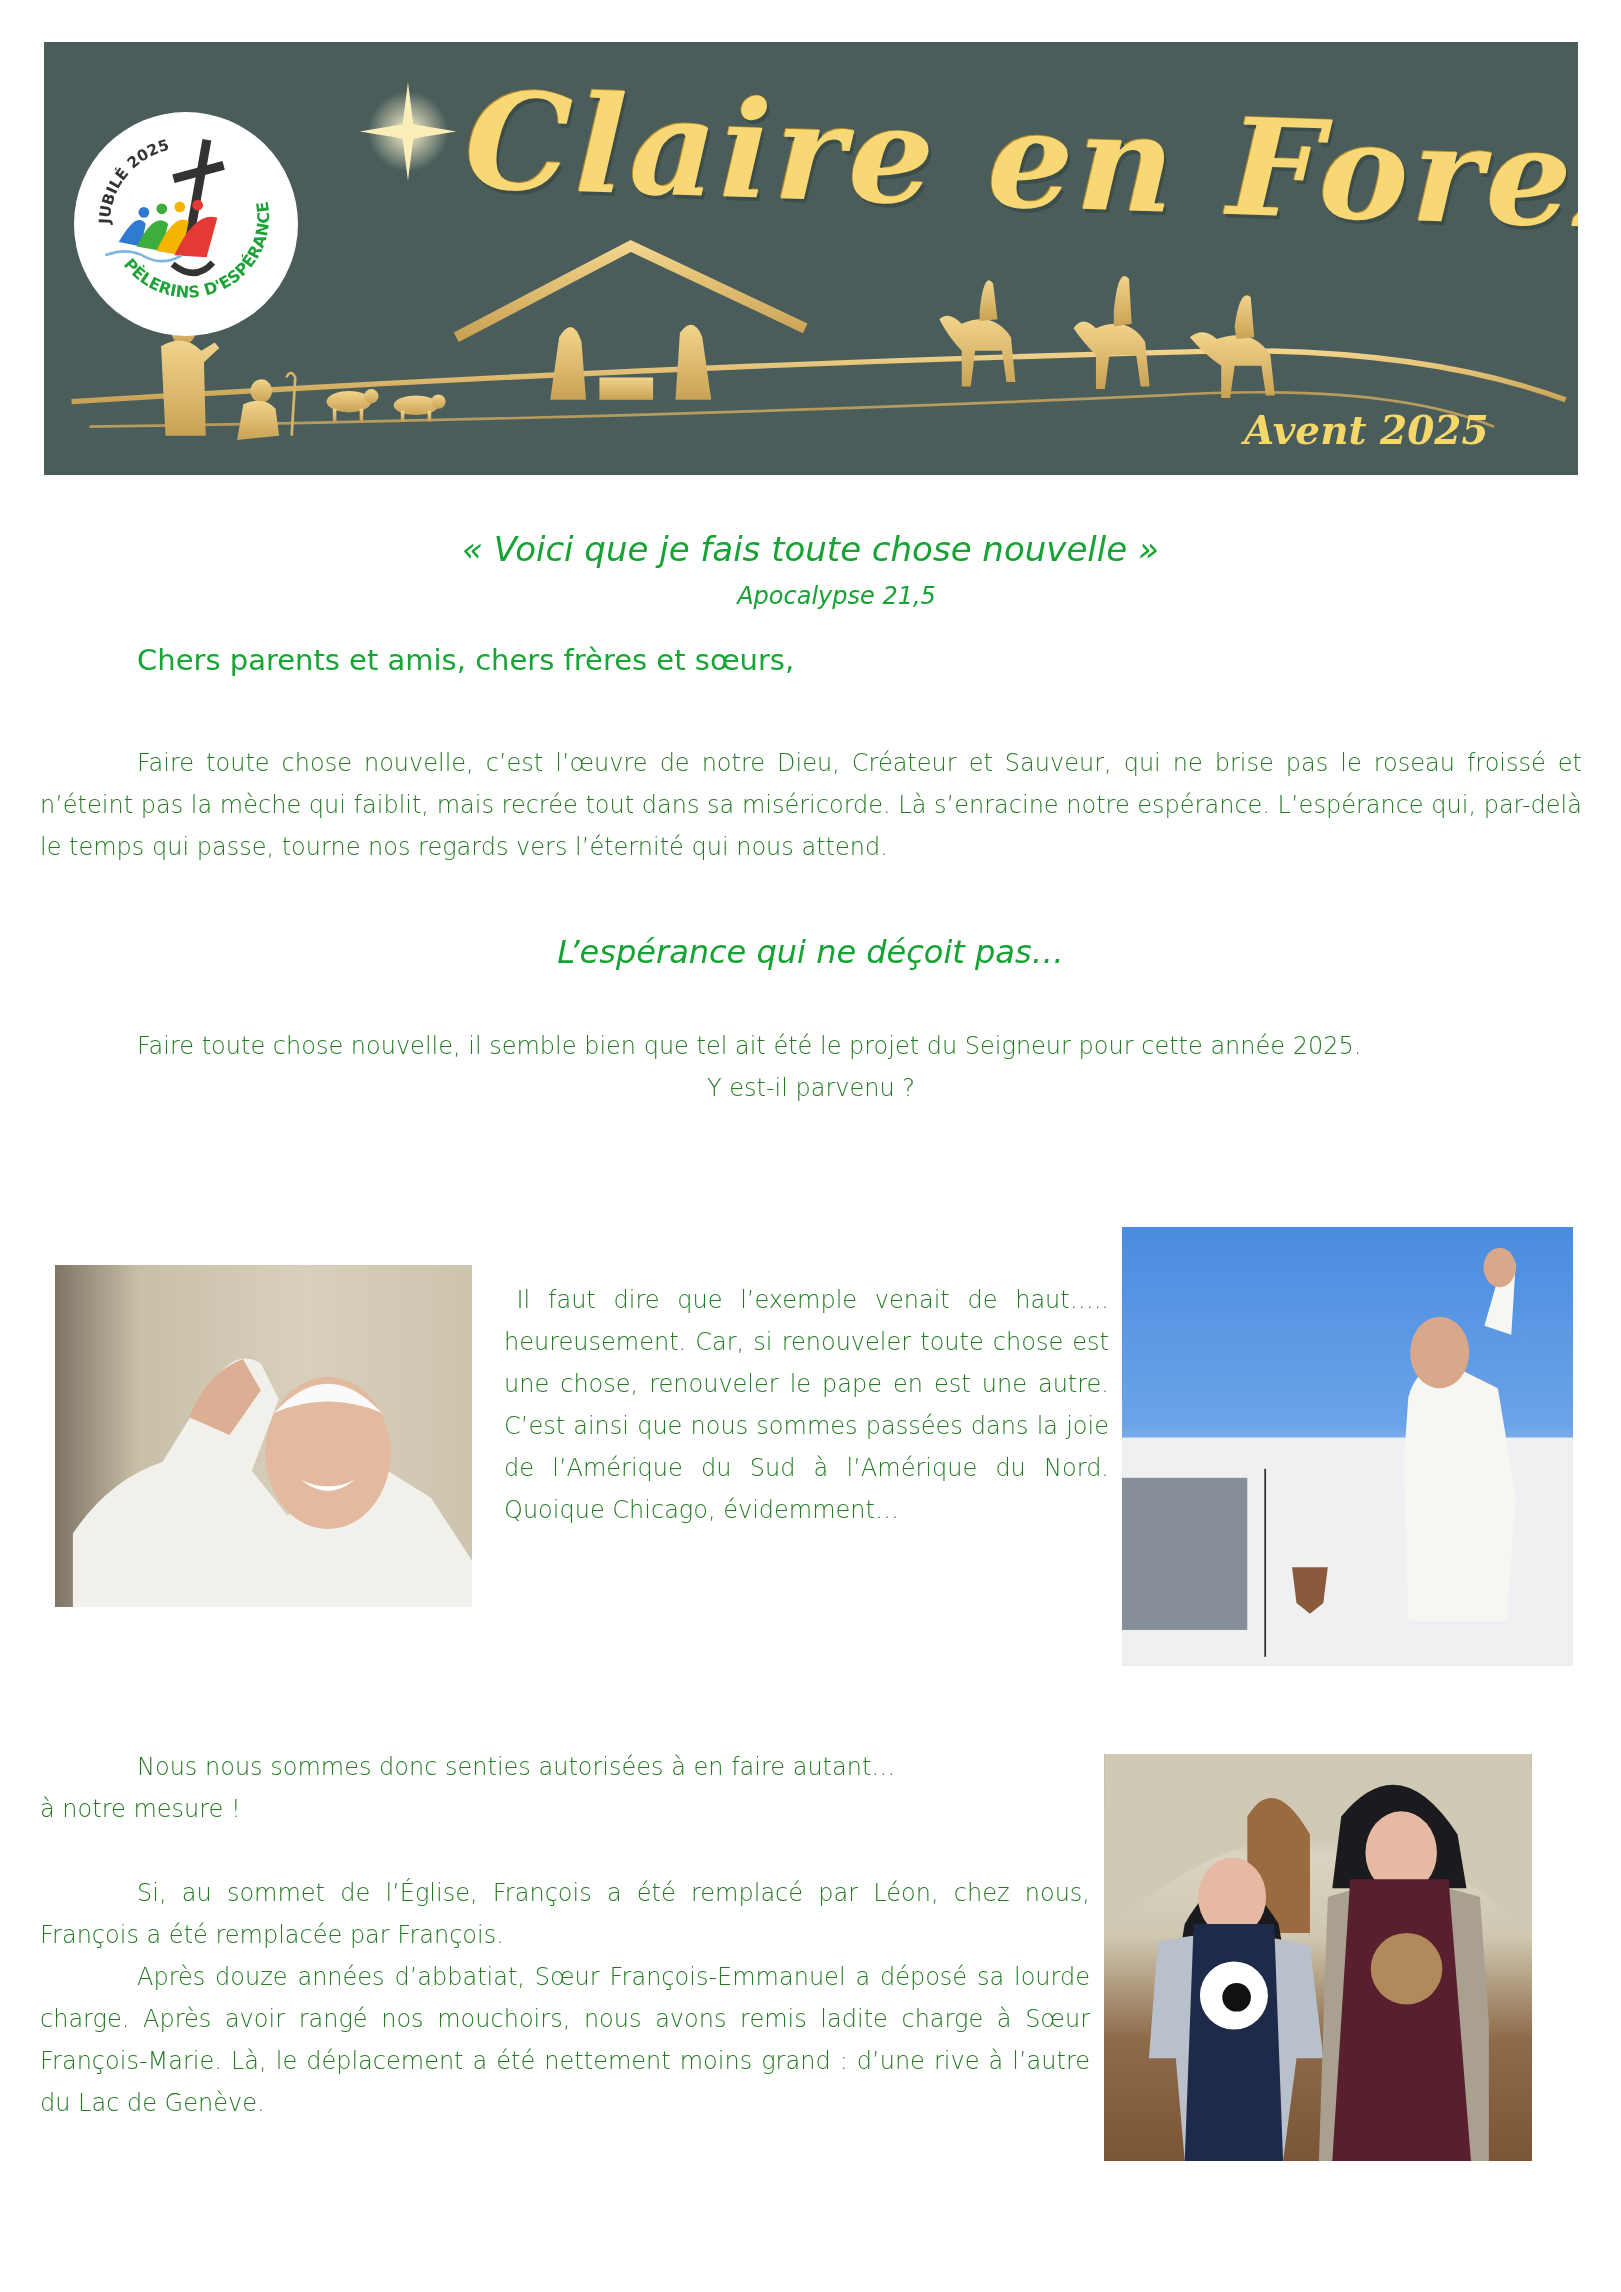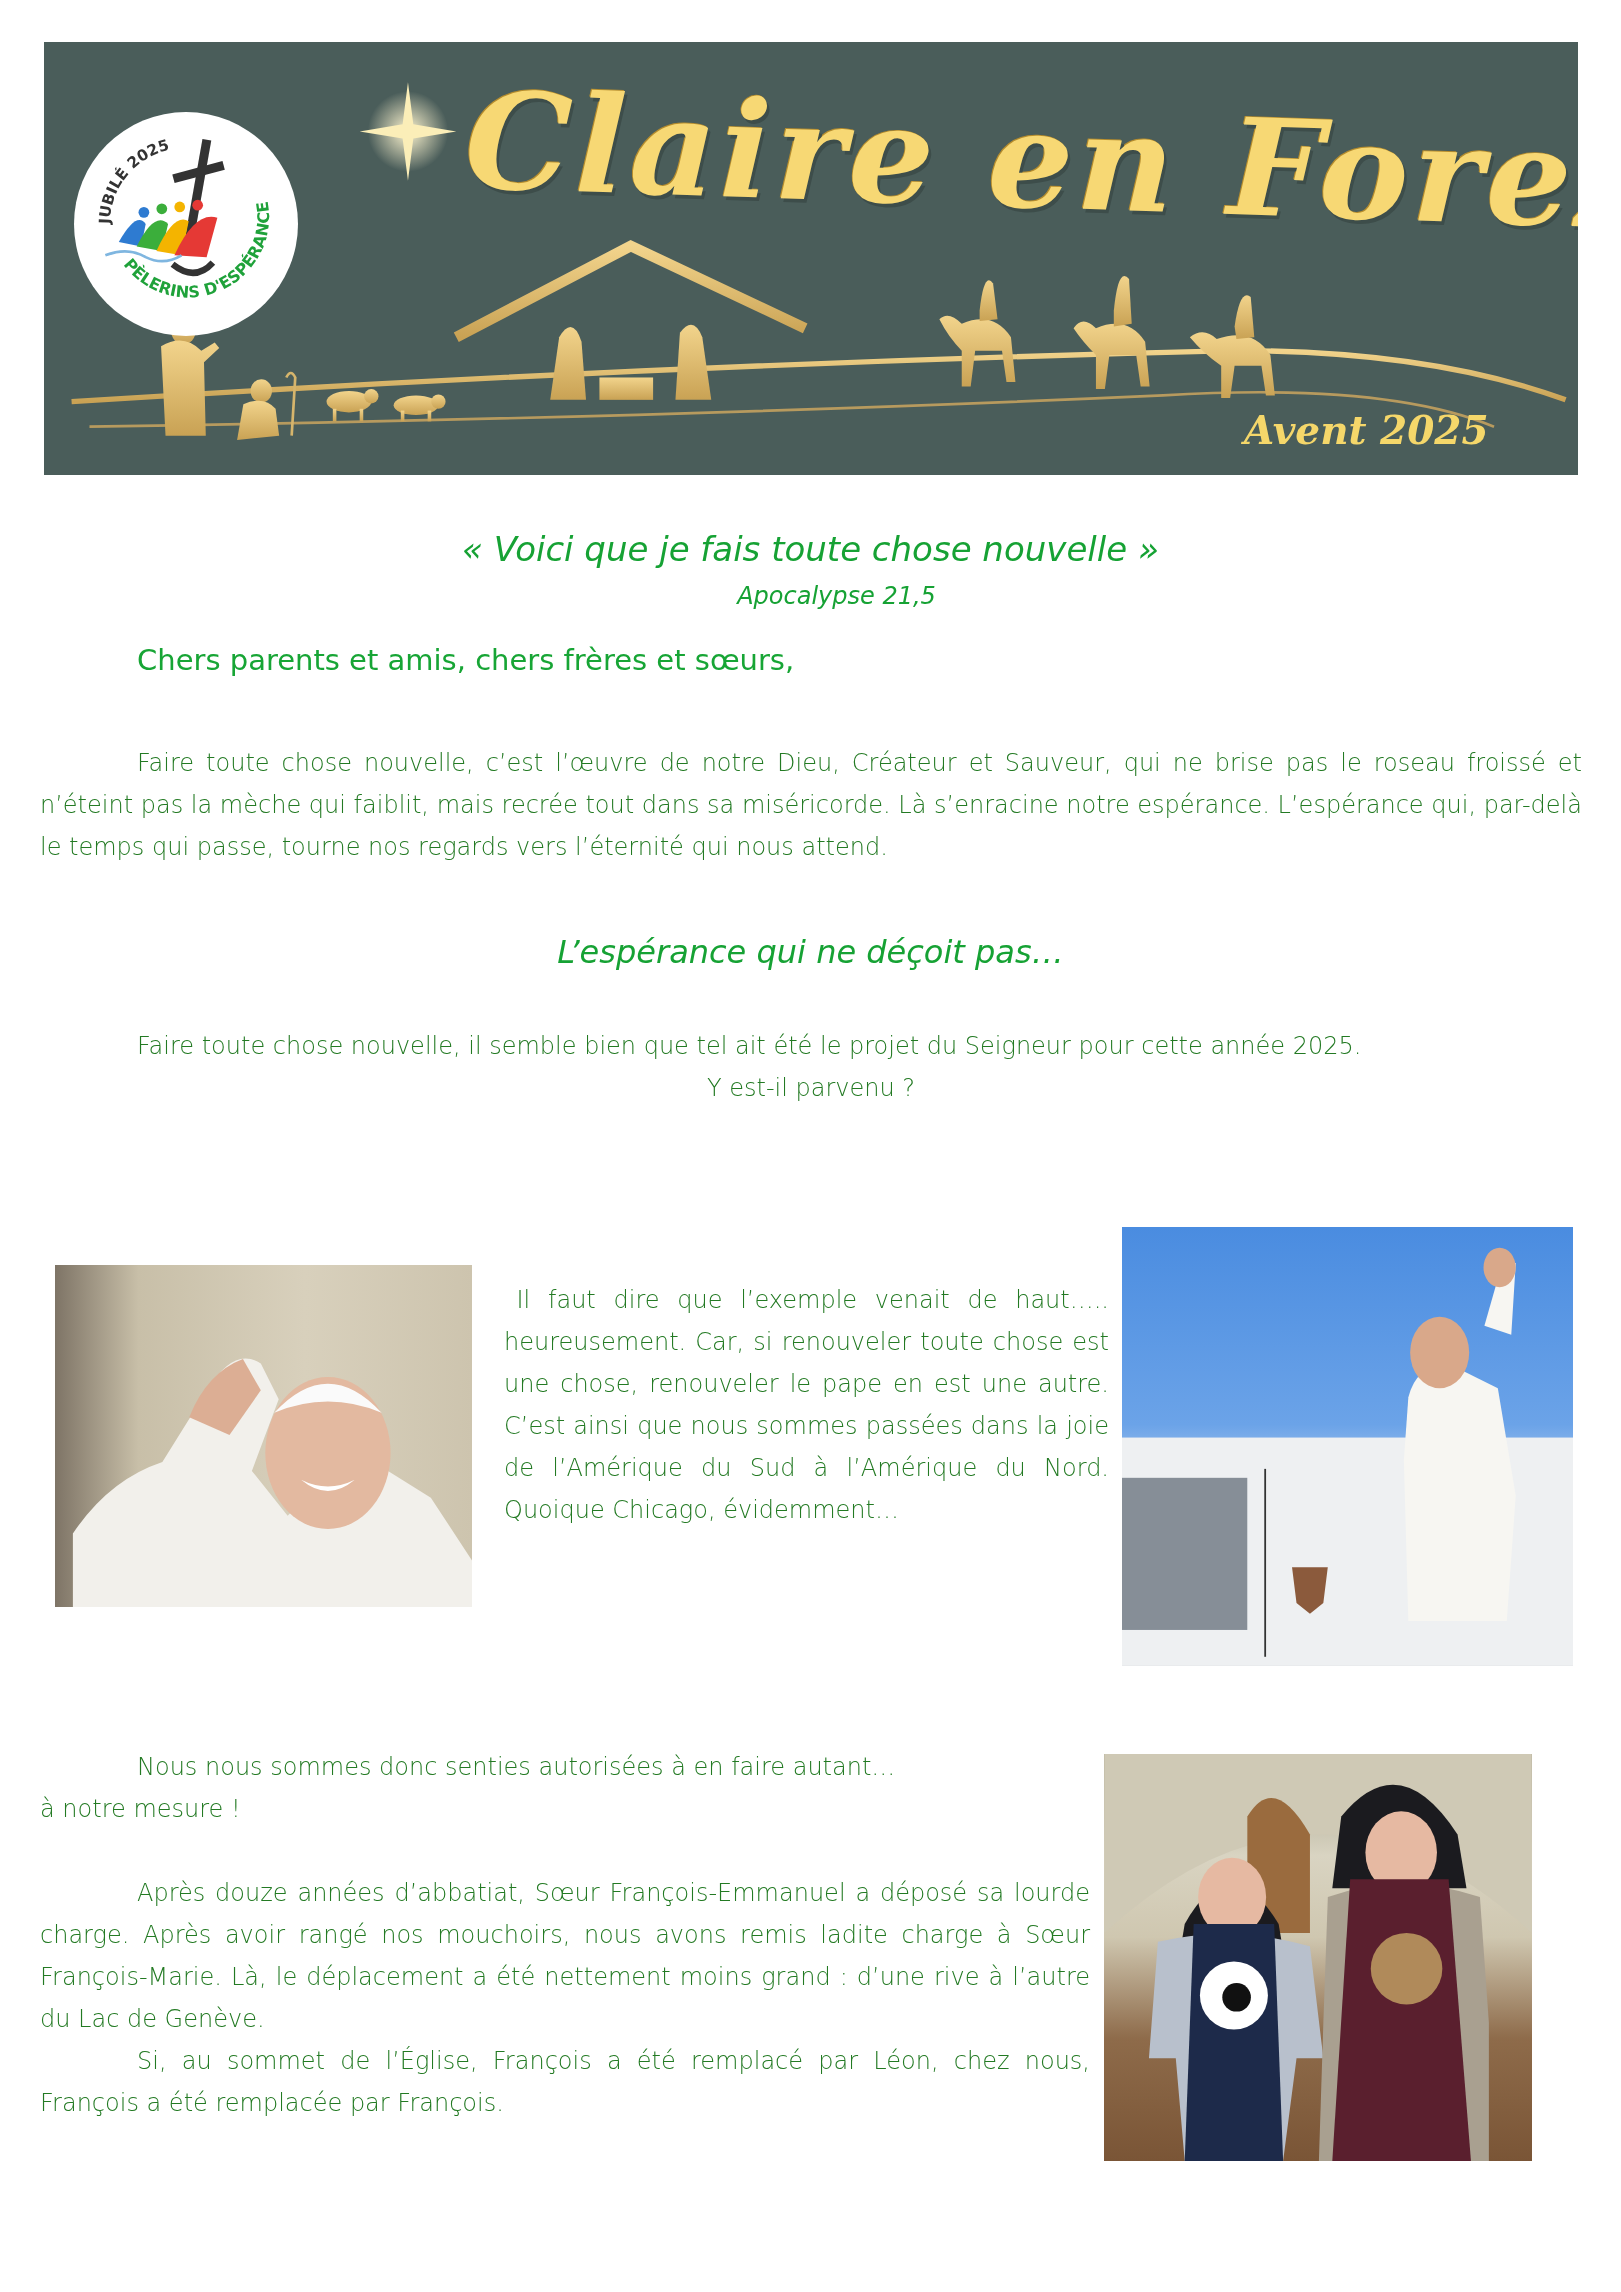--- a/index.html
+++ b/index.html
@@ -169,22 +169,22 @@
     <g>
         <path d="M190 380 L230 380 L225 420 L210 432 L195 420 Z" fill="#8b5a3c"></path>
       </g>
   </svg>
 </div>
 
 <div id="para4" class="abs body-text">
   <div class="indent">Nous nous sommes donc senties autorisées à en faire autant…</div>
   <div>à notre mesure !</div>
   <div style="height:42px"></div>
+  <div class="justify indent">Si, au sommet de l’Église, François a été remplacé par Léon, chez nous, François a été remplacée par François.</div>
   <div class="justify indent">Après douze années d’abbatiat, Sœur François-Emmanuel a déposé sa lourde charge. Après avoir rangé nos mouchoirs, nous avons remis ladite charge à Sœur François-Marie. Là, le déplacement a été nettement moins grand : d’une rive à l’autre du Lac de Genève.</div>
-  <div class="justify indent">Si, au sommet de l’Église, François a été remplacé par Léon, chez nous, François a été remplacée par François.</div>
 </div>
 
 <div id="photo-nuns" class="abs photo">
   <svg width="428" height="407" viewBox="0 0 478 455">
     <path d="M0 0 L478 0 L478 200 Q240 -20 0 200 Z" fill="#cfc9b5"></path>
     <path d="M160 70 Q190 20 230 90 L230 200 L160 200 Z" fill="#9a6b3e"></path>
 
     <path d="M90 190 Q140 100 195 190 L200 220 L85 220 Z" fill="#1b1b1f"></path>
     <ellipse cx="143" cy="160" rx="38" ry="44" fill="#e6b9a2"></ellipse>
     <path d="M60 210 Q143 190 230 215 L245 340 L215 340 L200 455 L90 455 L80 340 L50 340 Z" fill="#b8c0cc"></path>

